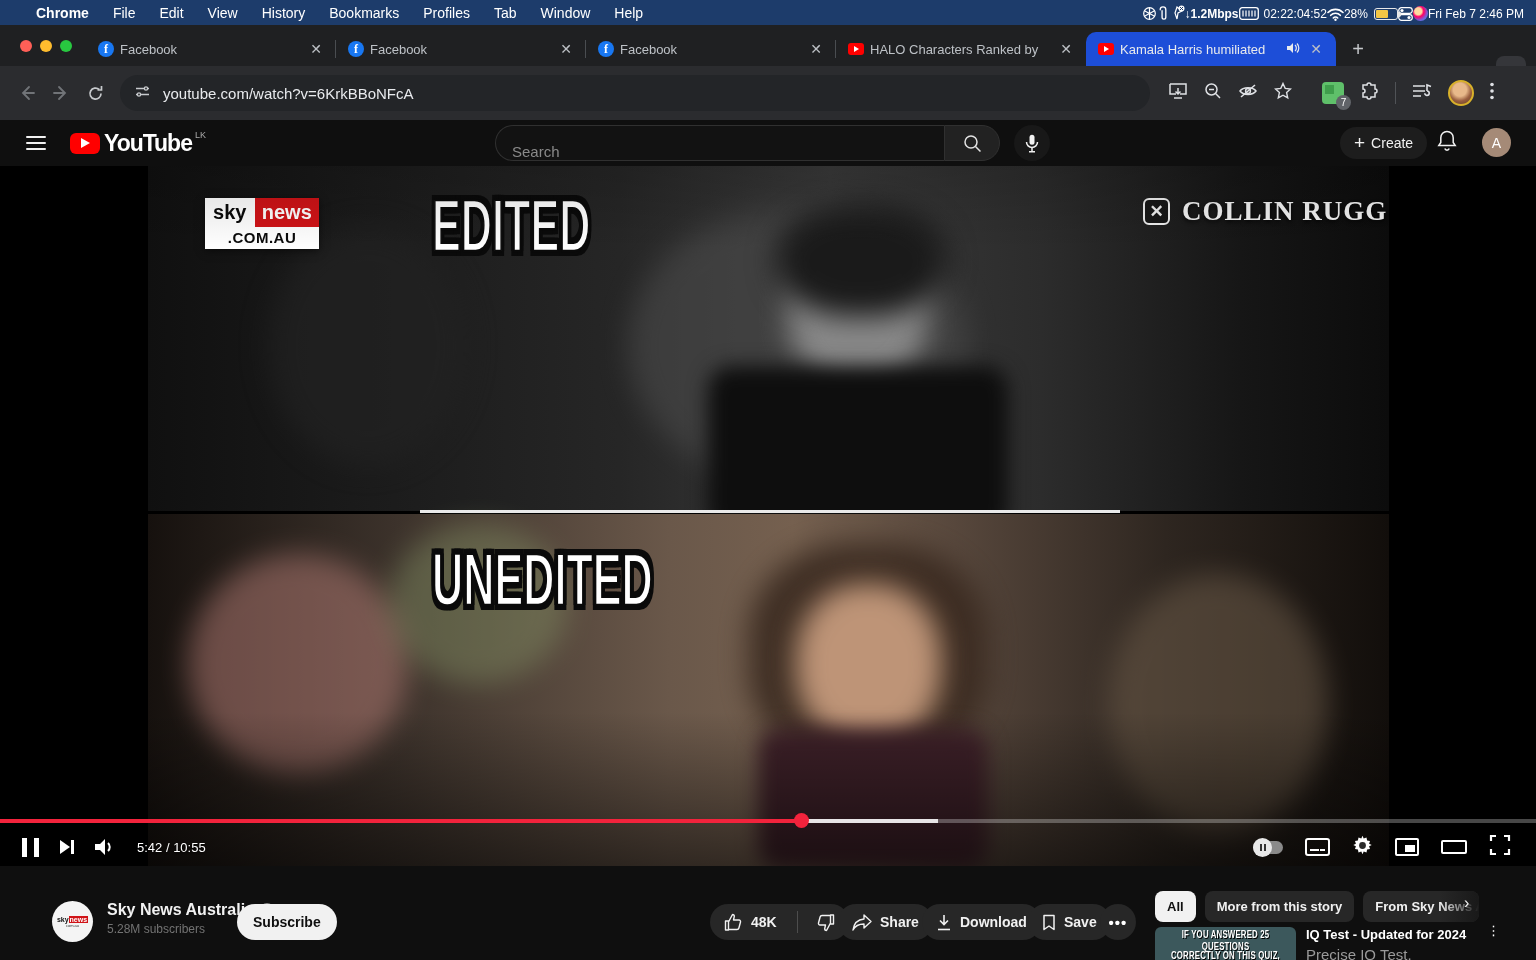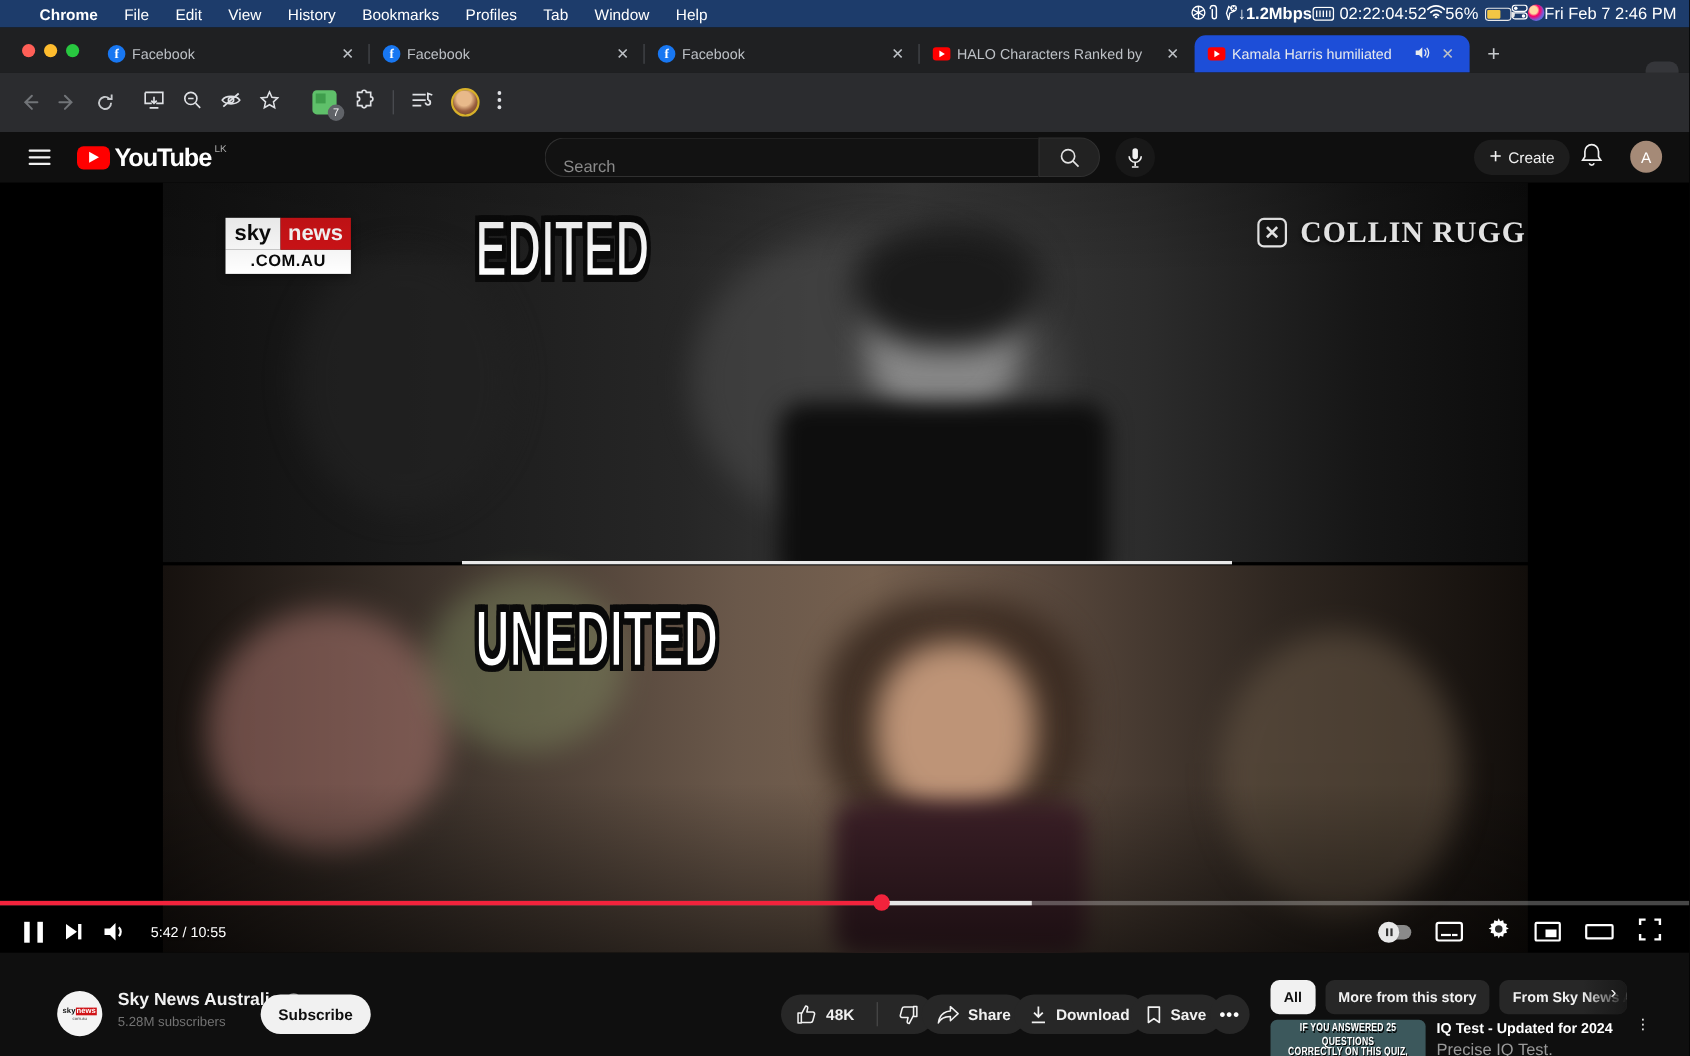--- a/index.html
+++ b/index.html
@@ -7,21 +7,21 @@
   body { font-family:"Liberation Sans", sans-serif; }
   #screen { position:relative; width:1536px; height:960px; background:#0f0f0f; overflow:hidden; }
 
   
   .menubar { position:absolute; top:0; left:0; width:1536px; height:25px; background:#1d3c6b;
     display:flex; align-items:center; color:#fff; font-size:14px; padding:0 12px; }
   .menubar .apple { font-size:15px; margin:0 14px 0 10px; }
   .menubar .appname { font-weight:700; margin-right:24px; }
   .menubar .mitem { margin-right:24px; }
   .menubar .mspacer { flex:1; }
-  .statusgrp { display:flex; align-items:flex-start; font-size:15px; }
+  .statusgrp { display:flex; align-items:flex-end; font-size:12px; }
   .statusgrp svg { display:block; }
   .battery-shell { position:relative; width:24px; height:12px; border:1px solid #e8e8e8; border-radius:3px; }
   .battery-fill { position:absolute; left:1px; top:1px; bottom:1px; width:56%; background:#f3c645; border-radius:1px; }
   .battery-nub { position:absolute; right:-4px; top:3px; width:3px; height:5px; background:#e8e8e8; border-radius:0 2px 2px 0; }
   .profile-orb { width:15px; height:15px; border-radius:50%;
     background: radial-gradient(circle at 35% 35%, #ffd9a0 0 25%, #f06 40%, #7b5bd6 65%, #2aa3f0 100%); }
 
   
   .tabstrip { position:absolute; top:25px; left:0; width:1536px; height:41px; background:#1f2022; display:flex; align-items:flex-end; }
   .lights { display:flex; gap:8px; align-items:center; height:41px; padding:0 14px 0 20px; }
@@ -216,21 +216,21 @@
       </span>
       <span>
         <svg width="17" height="13" viewBox="0 0 17 13">
             <path d="M1 4.5 a10.5 10.5 0 0 1 15 0" stroke="#fff" stroke-width="1.6" fill="none" stroke-linecap="round"></path>
             <path d="M3.7 7.3 a6.5 6.5 0 0 1 9.6 0" stroke="#fff" stroke-width="1.6" fill="none" stroke-linecap="round"></path>
             <path d="M6.3 10 a3 3 0 0 1 4.4 0" stroke="#fff" stroke-width="1.6" fill="none" stroke-linecap="round"></path>
             <circle cx="8.5" cy="11.7" r="1.2" fill="#fff"></circle>
           </svg>
       </span>
       <span style="display:flex;align-items:center;gap:6px;">
-        <span>56%</span>
+        <span>28%</span>
         <span class="battery-shell">
             <span class="battery-fill"></span>
             <span class="battery-nub"></span>
           </span>
       </span>
       <span>
         <svg width="15" height="14" viewBox="0 0 15 14">
             <rect x="0.7" y="0.7" width="13.6" height="5.6" rx="2.8" stroke="#fff" stroke-width="1.2" fill="none"></rect>
             <circle cx="4" cy="3.5" r="1.6" fill="#fff"></circle>
             <rect x="0.7" y="7.7" width="13.6" height="5.6" rx="2.8" stroke="#fff" stroke-width="1.2" fill="none"></rect>
@@ -296,20 +296,33 @@
       <svg width="18" height="18" viewBox="0 0 18 18">
           <path d="M7 3 L13 9 L7 15 M13 9 H2" stroke="#717478" stroke-width="1.8" fill="none" stroke-linecap="round"></path>
         </svg>
     </span>
     <span class="navbtn">
       <svg width="17" height="17" viewBox="0 0 17 17">
           <path d="M14 8.5 a5.5 5.5 0 1 1 -1.8 -4" stroke="#c7cacd" stroke-width="1.7" fill="none"></path>
           <path d="M14.5 1 v4 h-4" fill="none" stroke="#c7cacd" stroke-width="1.7"></path>
         </svg>
     </span>
+    <div class="omnibox">
+      <span>
+        <svg width="17" height="17" viewBox="0 0 17 17">
+            <g stroke="#c7cacd" stroke-width="1.4" fill="none">
+              <path d="M2 5.5 h9 M13.5 5.5 h1.5"></path>
+              <circle cx="12" cy="5.5" r="1.6"></circle>
+              <path d="M2 11.5 h1.5 M7 11.5 h8"></path>
+              <circle cx="5" cy="11.5" r="1.6"></circle>
+            </g>
+          </svg>
+      </span>
+      <span class="url">youtube.com/watch?v=6KrkBBoNFcA</span>
+    </div>
     <div class="toolicons">
       <span>
         <svg width="20" height="18" viewBox="0 0 20 18">
             <path d="M2 2 h16 v10 h-6 M2 2 v10 h6" stroke="#dfe1e5" stroke-width="1.5" fill="none"></path>
             <path d="M6 16 h8" stroke="#dfe1e5" stroke-width="1.5"></path>
             <path d="M10 6 v6 M7.5 9.5 L10 12 L12.5 9.5" stroke="#dfe1e5" stroke-width="1.5" fill="none"></path>
           </svg>
       </span>
       <span>
         <svg width="18" height="18" viewBox="0 0 18 18">

